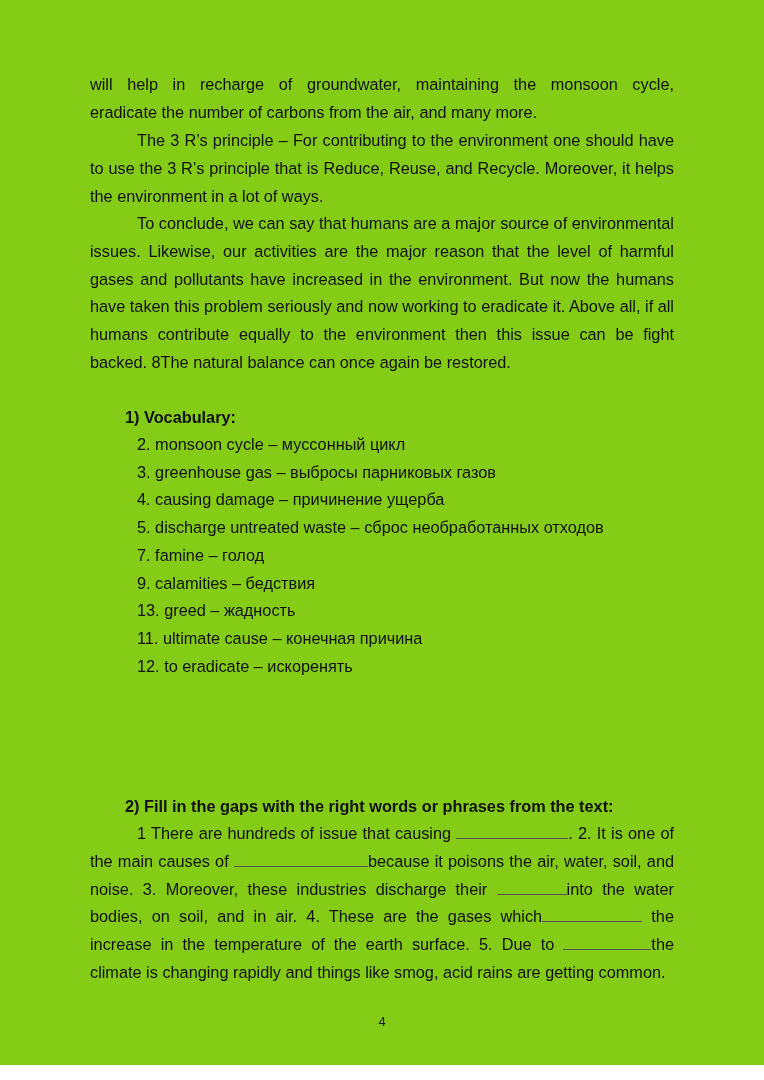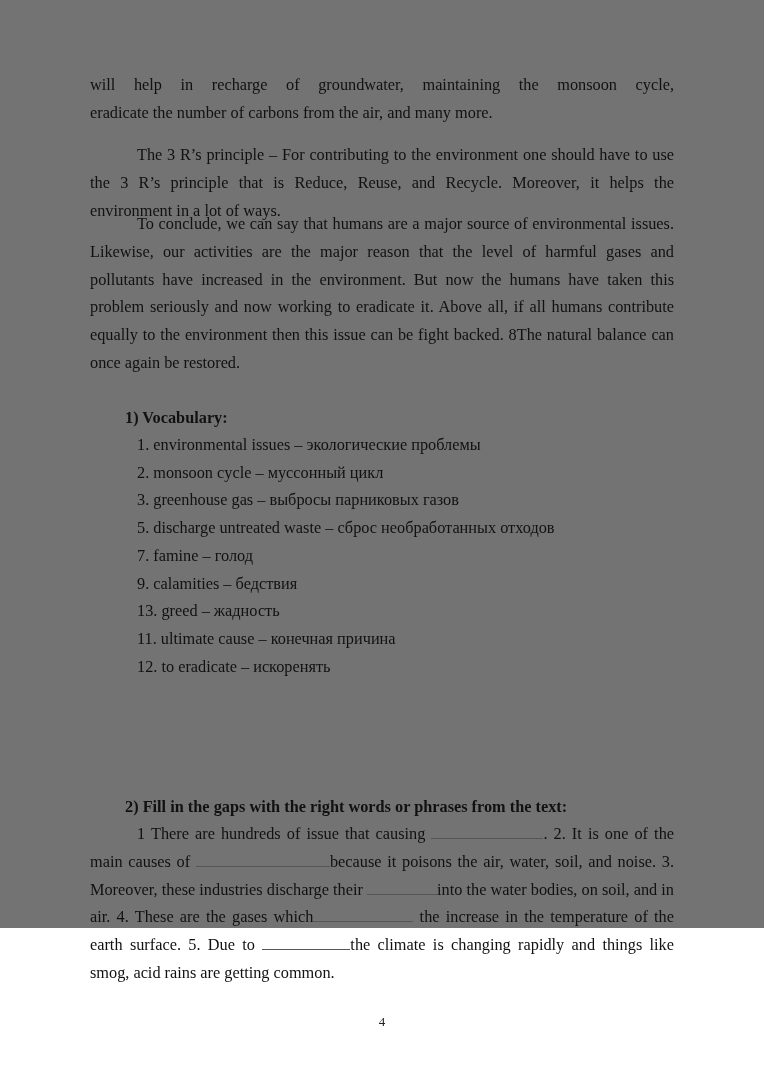--- a/index.html
+++ b/index.html
@@ -1,20 +1,20 @@
 <!DOCTYPE html>
 <html><head>
   <meta charset="utf-8">
   <style>
     html, body { margin: 0; padding: 0; background: #ffffff; }
     body { width: 764px; height: 1080px; position: relative; overflow: hidden; }
     .page {
-      position: absolute; left: 0; top: 0; width: 764px; height: 928px;
-      background: #737373; color: #111111;
-      font-family: Liberation Serif, serif;
+      position: absolute; left: 0; top: 0; width: 764px; height: 1065px;
+      background: #84cc16; color: #111111;
+      font-family: Liberation Sans, sans-serif;
       font-size: 16.3px;
     }
     .text-block { position: absolute; left: 90px; width: 584px; }
     .p {
       margin: 0; line-height: 27.8px; text-align: justify;
     }
     .p.indent { text-indent: 47px; }
     .p.last { text-align-last: left; }
     .p.full { text-align-last: justify; }
     .heading {
@@ -32,34 +32,34 @@
 </head>
 <body>
 
 <div class="page">
 
   <div class="text-block" style="top:71px;">
     <p class="p full">will help in recharge of groundwater, maintaining the monsoon cycle,</p>
     <p class="p last">eradicate the number of carbons from the air, and many more.</p>
   </div>
 
-  <div class="text-block" style="top:141px;">
+  <div class="text-block" style="top:127px;">
     <p class="p indent last">The 3 R’s principle – For contributing to the environment one should have to use the 3 R’s principle that is Reduce, Reuse, and Recycle. Moreover, it helps the environment in a lot of ways.</p>
   </div>
 
   <div class="text-block" style="top:210px;">
     <p class="p indent last">To conclude, we can say that humans are a major source of environmental issues. Likewise, our activities are the major reason that the level of harmful gases and pollutants have increased in the environment. But now the humans have taken this problem seriously and now working to eradicate it. Above all, if all humans contribute equally to the environment then this issue can be fight backed. 8The natural balance can once again be restored.</p>
   </div>
 
   <p class="heading" style="top:404px;">1) Vocabulary:</p>
 
   <ul class="vocab-list">
-    <li>1. environmental issues – экологические проблемы</li>
     <li>2. monsoon cycle – муссонный цикл</li>
     <li>3. greenhouse gas – выбросы парниковых газов</li>
+    <li>4. causing damage – причинение ущерба</li>
     <li>5. discharge untreated waste – сброс необработанных отходов</li>
     <li>7. famine – голод</li>
     <li>9. calamities – бедствия</li>
     <li>13. greed – жадность</li>
     <li>11. ultimate cause – конечная причина</li>
     <li>12. to eradicate – искоренять</li>
   </ul>
 
   <p class="heading" style="top:793px;">2) Fill in the gaps with the right words or phrases from the text:</p>
 

